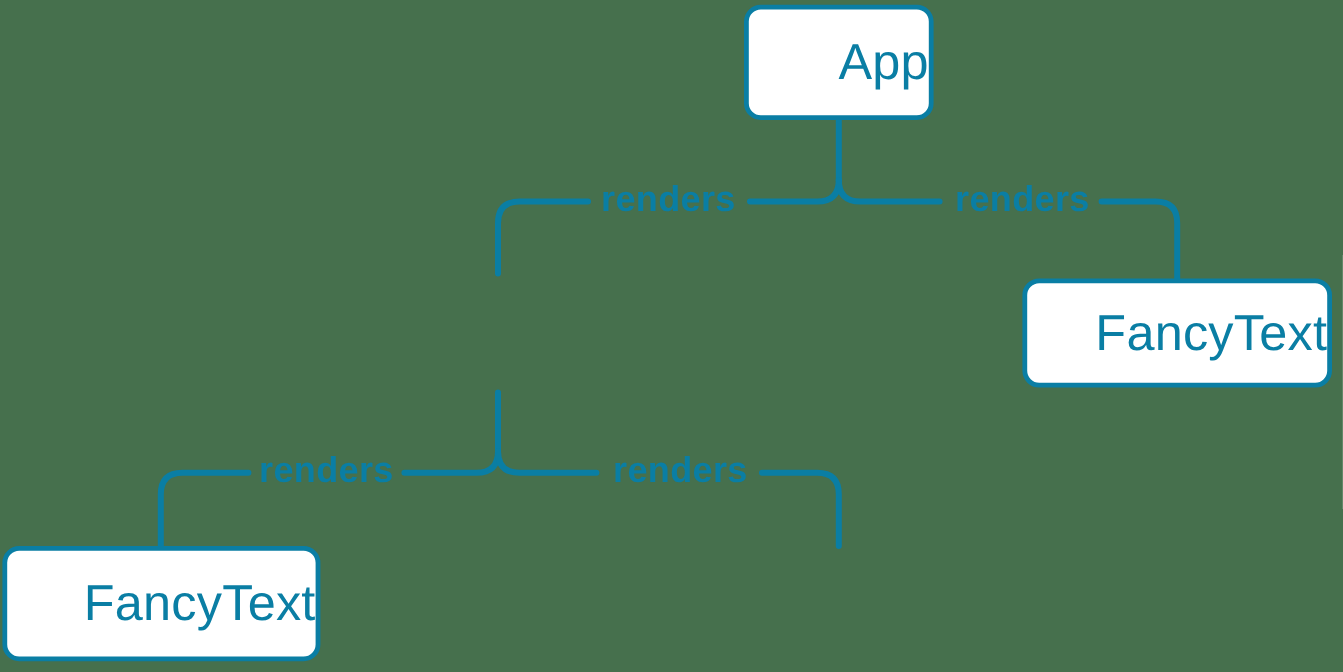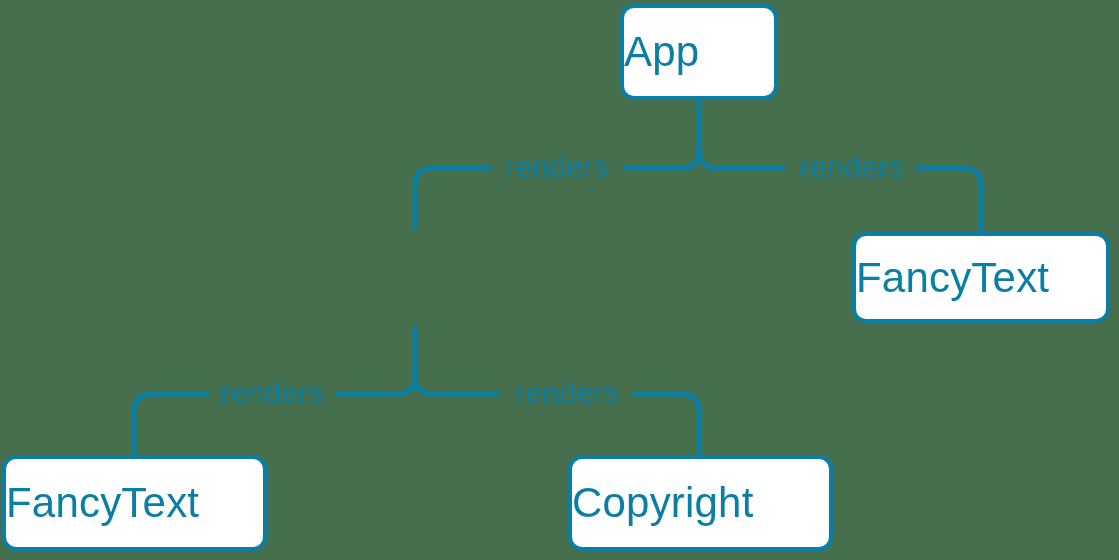--- a/index.html
+++ b/index.html
@@ -29,38 +29,38 @@
     stroke-linecap: round;
   }
   .node {
     position: absolute;
     box-sizing: border-box;
     background: #FFFFFF;
     border: 4px solid #0A7EA4;
     border-radius: 14px;
     display: flex;
     align-items: center;
-    justify-content: flex-start;
+    justify-content: flex-end;
     color: #0A7EA4;
     font-size: 42px;
     font-weight: 500;
     letter-spacing: 0.2px;
     white-space: nowrap;
   }
   .node-app            { left: 620px; top: 4px;   width: 158px; height: 96px; }
   .node-inspiration    { left: 195px; top: 228px; width: 462px; height: 99px; }
   .node-fancy-top      { left: 852px; top: 232px; width: 258px; height: 91px; }
   .node-fancy-bottom   { left: 2px;   top: 455px; width: 265px; height: 96px; }
   .node-copyright      { left: 568px; top: 455px; width: 265px; height: 96px; }
   .edge-label {
     position: absolute;
     transform: translate(-50%, -50%);
     color: #0A7EA4;
     font-size: 30px;
-    font-weight: 400;
+    font-weight: 700;
     letter-spacing: 0.3px;
     white-space: nowrap;
   }
   .edge-label-1 { left: 557px; top: 167px; }
   .edge-label-2 { left: 852px; top: 167px; }
   .edge-label-3 { left: 272px; top: 393px; }
   .edge-label-4 { left: 567px; top: 393px; }
 </style>
 </head>
 <body>
@@ -104,23 +104,20 @@
 
 
   <div class="node node-fancy-top">
     <span>FancyText</span>
   </div>
 
   <div class="node node-fancy-bottom">
     <span>FancyText</span>
   </div>
 
-  <div class="node node-copyright">
-    <span>Copyright</span>
-  </div>
 
   <span class="edge-label edge-label-1">renders</span>
 
   <span class="edge-label edge-label-2">renders</span>
 
   <span class="edge-label edge-label-3">renders</span>
 
   <span class="edge-label edge-label-4">renders</span>
 
 </div>

